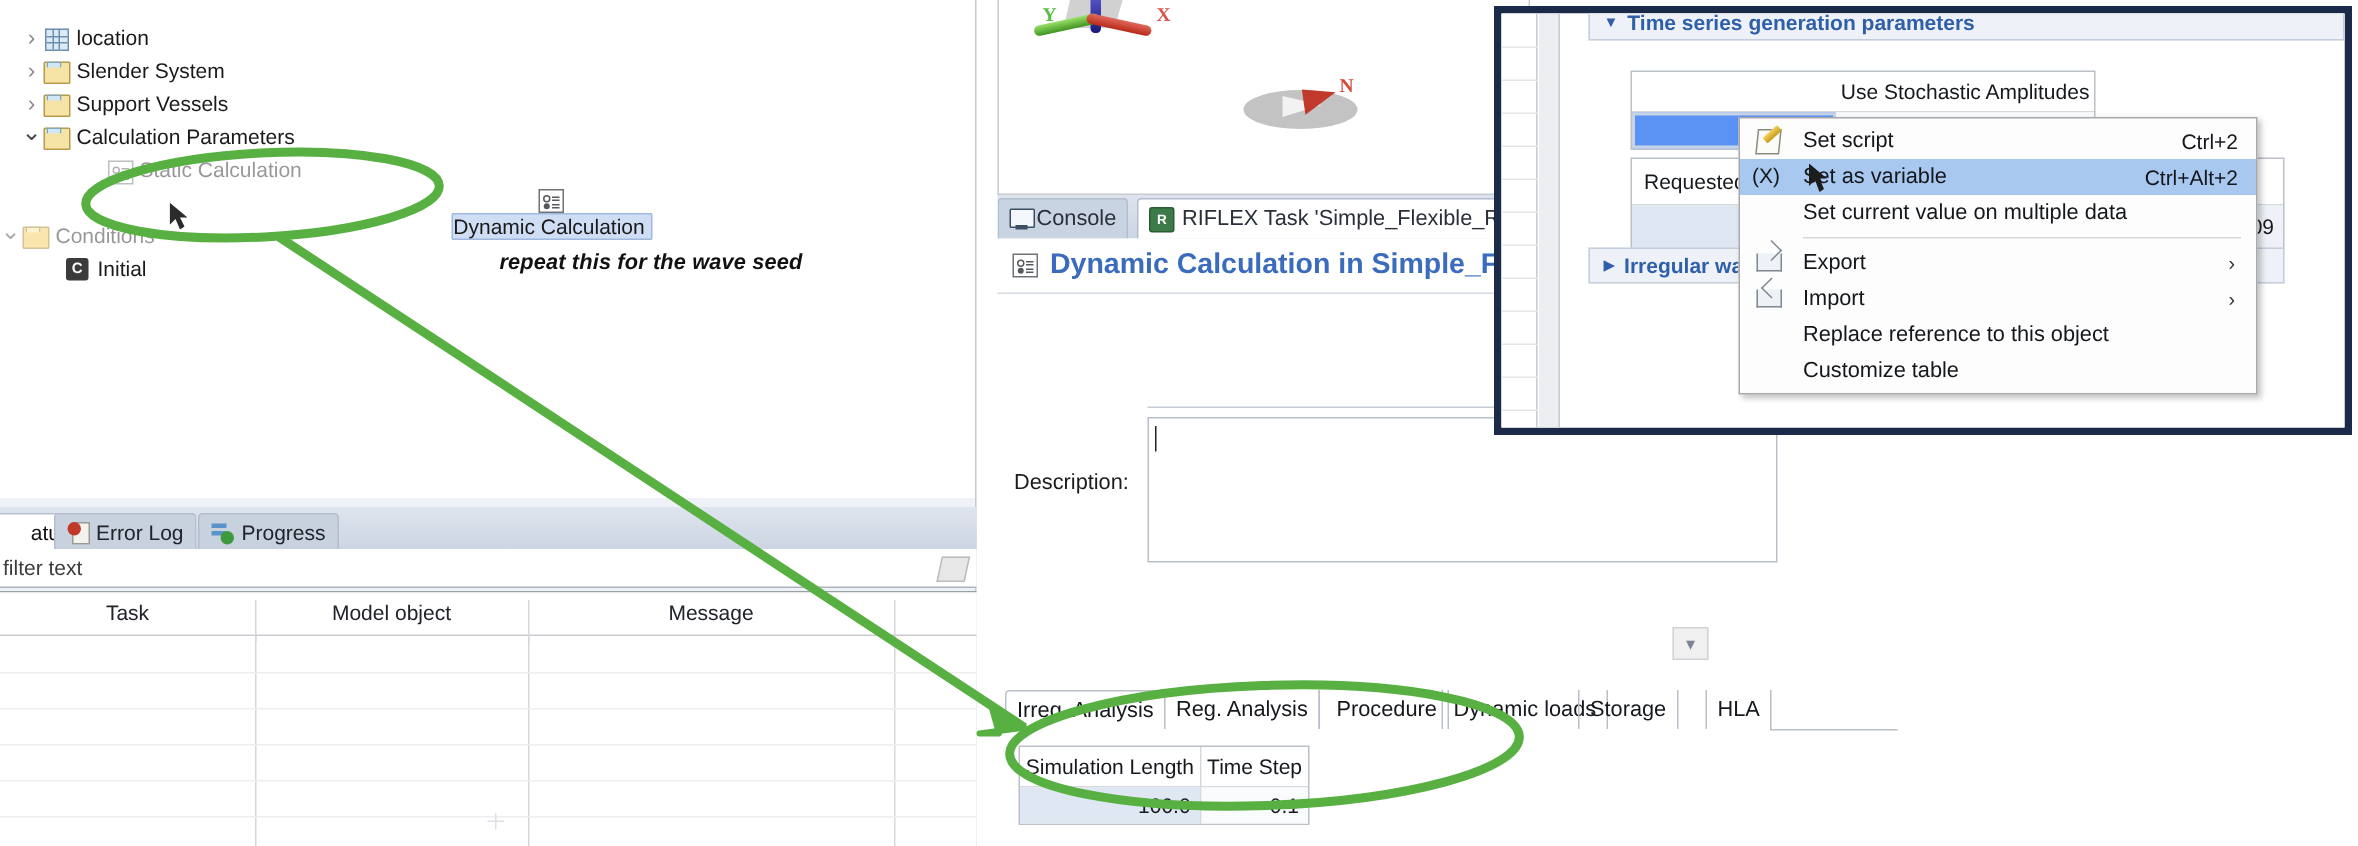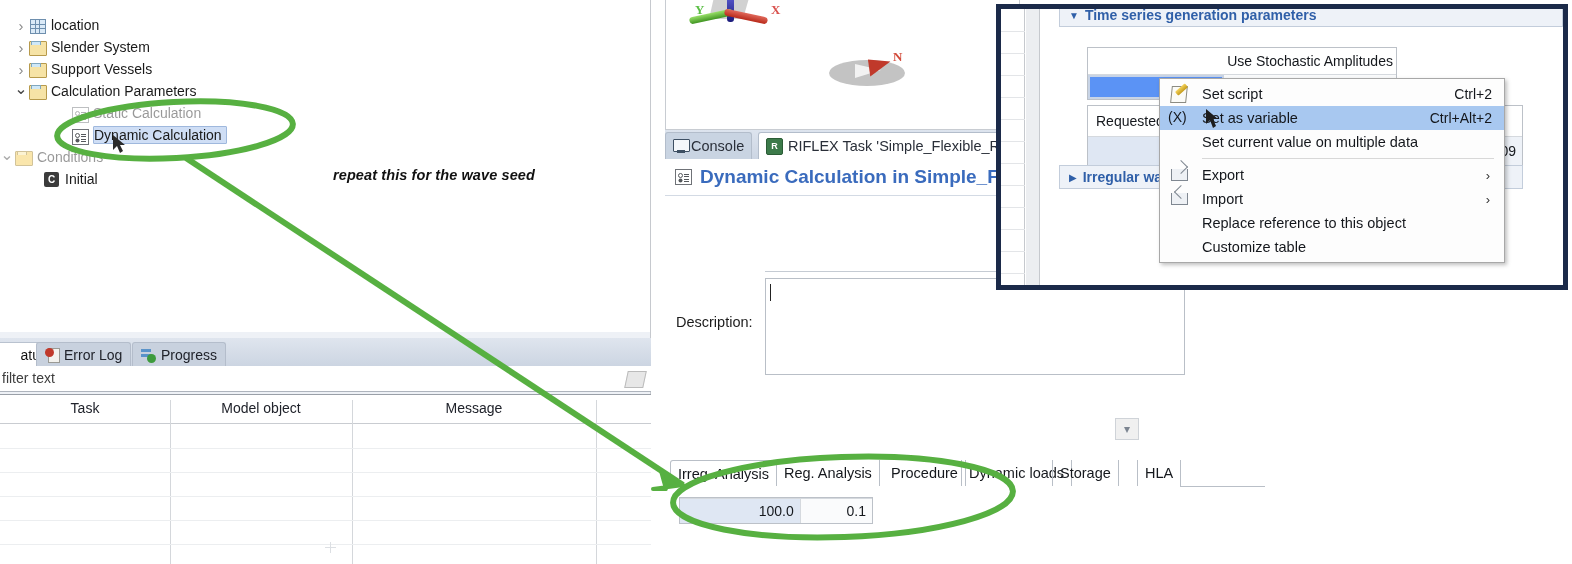--- a/index.html
+++ b/index.html
@@ -175,21 +175,21 @@
         </span>
         <span class="tree-label">Calculation Parameters</span>
       </div>
       <div class="tree-row tree-faded" style="padding-left: 56px;">
         <span class="twisty"></span>
         <span class="t-icon">
           <span class="ic-calc"></span>
         </span>
         <span class="tree-label">Static Calculation</span>
       </div>
-      <div class="tree-row" style="padding-left: 56px;">
+      <div class="tree-row" style="padding-left: 85px; flex-direction: column;">
         <span class="twisty"></span>
         <span class="t-icon">
           <span class="ic-calc"></span>
         </span>
         <span class="tree-label tree-sel">Dynamic Calculation</span>
       </div>
       <div class="tree-row tree-faded" style="padding-left: 0px;">
         <span class="twisty open" style="font-size: 16px; margin-top: -5px;">⌄</span>
         <span class="t-icon">
           <span class="ic-folder yellow"></span>
@@ -308,20 +308,24 @@
       <div class="t2" style="left: 382px;">
         <span>Storage</span>
       </div>
       <div class="t2" style="left: 467px;">
         <span>HLA</span>
       </div>
       <div class="t2line" style="left: 510px; width: 85px;"></div>
     </div>
 
   <div class="gt" style="left:14px;top:367px;width:194px;">
+    <div class="gt-hdr">
+      <div style="width:122px;">Simulation Length</div>
+      <div style="width:72px;">Time Step</div>
+    </div>
     <div class="gt-row">
       <div class="hl" style="width:122px;">100.0</div>
       <div style="width:72px;">0.1</div>
     </div>
   </div>
 
 </div>
 
 <div class="abs" id="inset">
   <div id="inset-inner">

